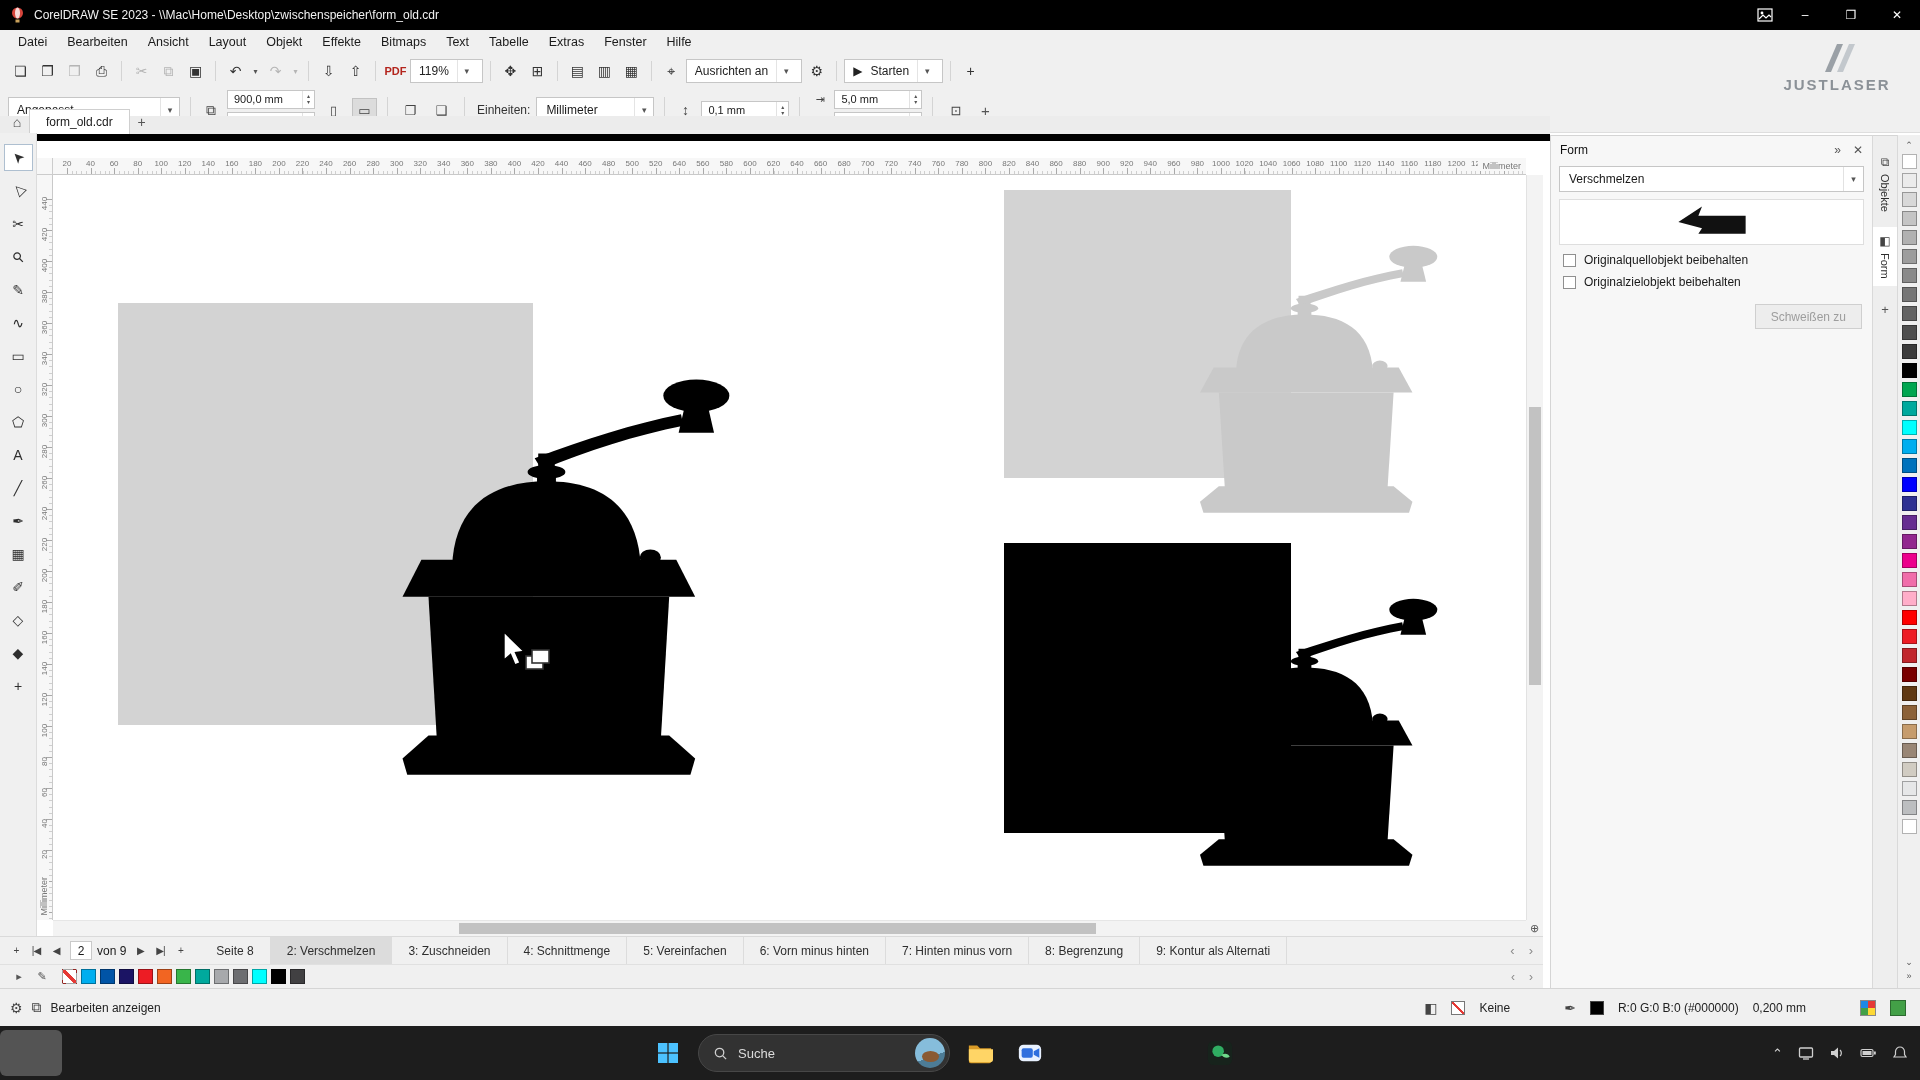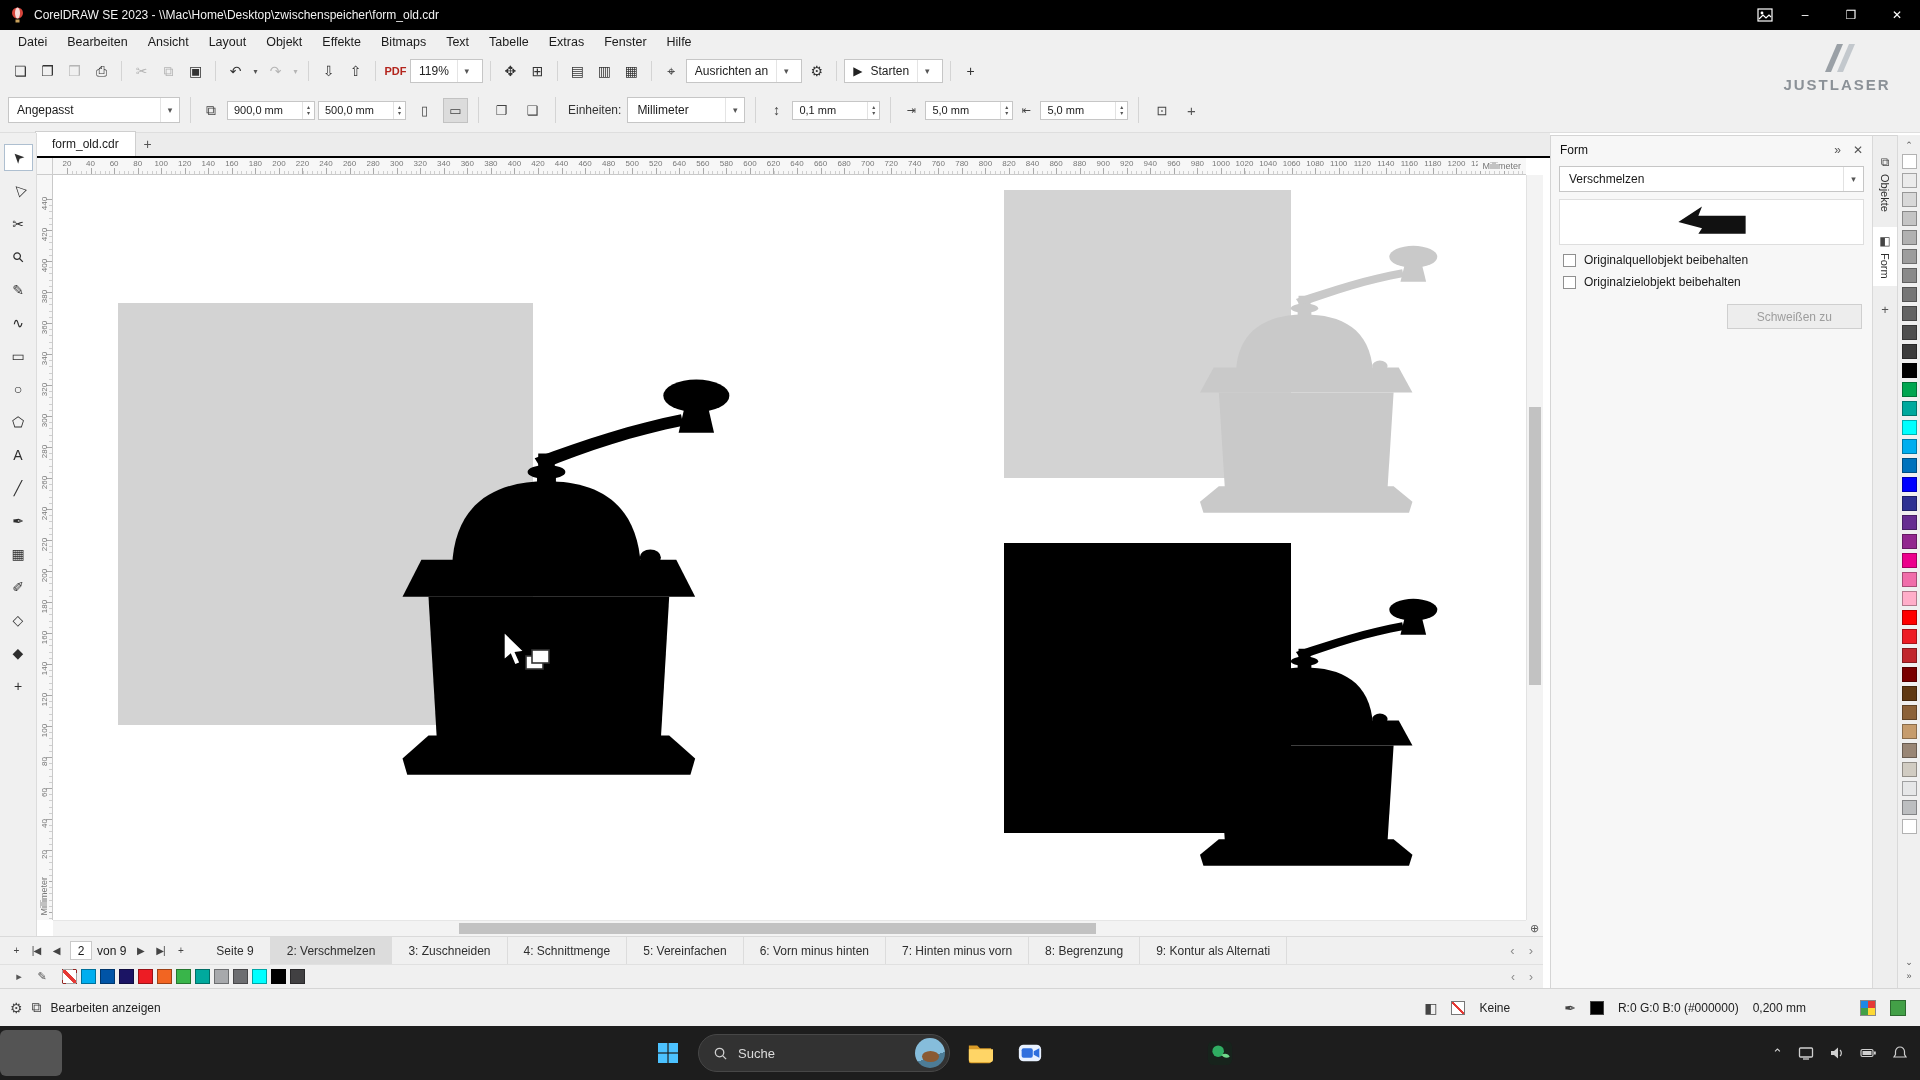--- a/index.html
+++ b/index.html
@@ -35,33 +35,33 @@
 .combo{background:#fff;border:1px solid #c6c6c6;height:26px;display:flex;align-items:center;padding-left:9px;font-size:12px;gap:8px;}
 .combo .ca{margin-left:auto;width:19px;height:100%;display:flex;align-items:center;justify-content:center;font-size:9px;color:#555;border-left:1px solid #e4e4e4;}
 .combo.preset{width:172px;padding-left:8px;}
 .combo.units{width:118px;}
 .pb-sep{width:1px;height:26px;background:#d4d4d4;margin:0 4px;}
 .pb-ico{width:20px;text-align:center;font-size:14px;color:#444;}
 .pb-label{font-size:12px;color:#333;margin-left:2px;}
 .pb-btn{width:25px;height:25px;display:flex;align-items:center;justify-content:center;font-size:13px;color:#444;}
 .pb-btn.active{background:#dcdcdc;border:1px solid #c2c2c2;}
 .pb-plus{width:22px;text-align:center;font-size:15px;color:#555;}
-.dims{display:flex;gap:3px;}
+.dims{display:flex;flex-direction:column;gap:3px;}
 .duprow{display:flex;align-items:center;gap:4px;}
 .spin{background:#fff;border:1px solid #c6c6c6;height:19px;display:flex;align-items:center;font-size:11px;padding-left:6px;width:88px;}
 .spin .val{flex:1;white-space:nowrap;}
 .spin .arrs{width:12px;height:100%;display:flex;flex-direction:column;align-items:center;justify-content:center;border-left:1px solid #e2e2e2;}
 .spin .arrs i{font-style:normal;font-size:6px;line-height:6px;color:#555;}
 
 
 .brand{position:absolute;left:1772px;top:40px;width:130px;height:62px;display:flex;flex-direction:column;align-items:center;}
 .brand-text{font-size:15px;font-weight:bold;letter-spacing:2px;color:#8b9197;}
 
 
-.tabrow{position:absolute;left:0;top:133px;width:1550px;height:25px;background:#ececec;border-bottom:2px solid #000000;display:flex;align-items:flex-end;padding-left:11px;}
+.tabrow{position:absolute;left:0;top:116px;width:1550px;height:25px;background:#ececec;border-bottom:7px solid #000000;display:flex;align-items:flex-end;padding-left:5px;}
 .home-btn{width:24px;height:24px;display:flex;align-items:center;justify-content:center;font-size:14px;color:#444;}
 .doc-tab{height:25px;background:#fff;border:1px solid #cfcfcf;border-bottom:none;padding:0 16px;display:flex;align-items:center;font-size:12px;}
 .tab-plus{width:24px;height:24px;display:flex;align-items:center;justify-content:center;font-size:14px;color:#555;}
 
 
 .toolbox{position:absolute;left:0;top:133px;width:37px;height:803px;background:#f0f0f0;border-right:1px solid #dcdcdc;display:flex;flex-direction:column;align-items:center;padding-top:12px;gap:8px;}
 .tool{width:27px;height:25px;display:flex;align-items:center;justify-content:center;font-size:14px;color:#2e2e2e;}
 .tool.sel{background:#fff;outline:1px solid #aebfd0;}
 .tg{display:inline-block;}
 
@@ -122,21 +122,21 @@
 
 .docker{position:absolute;left:1550px;top:135px;width:322px;height:853px;background:#f7f7f7;border-left:1px solid #d5d5d5;border-top:1px solid #d5d5d5;}
 .docker-header{height:27px;display:flex;align-items:center;padding:0 9px;font-size:12px;color:#111;}
 .docker-header .hicons{margin-left:auto;display:flex;gap:12px;color:#555;font-size:12px;}
 .docker-combo{margin:3px 8px 0;height:26px;background:#fff;border:1px solid #c6c6c6;display:flex;align-items:center;padding-left:9px;font-size:12px;}
 .docker-combo .ca{margin-left:auto;width:20px;height:100%;display:flex;align-items:center;justify-content:center;border-left:1px solid #e2e2e2;font-size:9px;color:#555;}
 .docker-preview{margin:7px 8px 0;height:46px;background:#fff;border:1px solid #dedede;display:flex;align-items:center;justify-content:center;}
 .docker-check{display:flex;align-items:center;gap:8px;margin:8px 12px 0;font-size:12px;color:#1a1a1a;}
 .checkbox{width:13px;height:13px;background:#fff;border:1px solid #8f8f8f;flex:none;}
 .docker-action{display:flex;justify-content:flex-end;margin:15px 10px 0;}
-.action-btn{height:25px;padding:0 29px;background:#ededed;border:1px solid #cfcfcf;color:#9d9d9d;font-size:12px;display:flex;align-items:center;}
+.action-btn{height:25px;padding:0 15px;background:#ededed;border:1px solid #cfcfcf;color:#9d9d9d;font-size:12px;display:flex;align-items:center;}
 
 
 .sidetabs{position:absolute;left:1872px;top:135px;width:25px;height:853px;background:#eee;border-left:1px solid #d9d9d9;border-top:1px solid #d5d5d5;display:flex;flex-direction:column;align-items:center;padding-top:12px;gap:8px;}
 .stab{display:flex;flex-direction:column;align-items:center;gap:5px;padding:7px 0;width:100%;}
 .stab .ic{font-size:12px;color:#444;}
 .stab .txt{writing-mode:vertical-rl;font-size:11px;color:#2e2e2e;}
 .stab.active{background:#fff;}
 .stab-plus{margin-top:8px;color:#555;font-size:13px;}
 
 
@@ -578,21 +578,21 @@
     <span class="nav-btn" data-interactable="true">|◀</span>
     <span class="nav-btn" data-interactable="true">◀</span>
     <div class="page-info" data-interactable="false">
       <span class="num" data-interactable="true">2</span>
       <span data-interactable="false">von 9</span>
     </div>
     <span class="nav-btn" data-interactable="true">▶</span>
     <span class="nav-btn" data-interactable="true">▶|</span>
     <span class="nav-btn" data-interactable="true">+</span>
     <div class="ptabs" data-interactable="false">
-        <div class="ptab" data-interactable="true">Seite 9</div>
+        <div class="ptab" data-interactable="true">Seite 8</div>
         <div class="ptab active" data-interactable="true">2: Verschmelzen</div>
         <div class="ptab" data-interactable="true">3: Zuschneiden</div>
         <div class="ptab" data-interactable="true">4: Schnittmenge</div>
         <div class="ptab" data-interactable="true">5: Vereinfachen</div>
         <div class="ptab" data-interactable="true">6: Vorn minus hinten</div>
         <div class="ptab" data-interactable="true">7: Hinten minus vorn</div>
         <div class="ptab" data-interactable="true">8: Begrenzung</div>
         <div class="ptab" data-interactable="true">9: Kontur als Alternati</div>
       </div>
     <div class="nav-chevrons" data-interactable="false">

